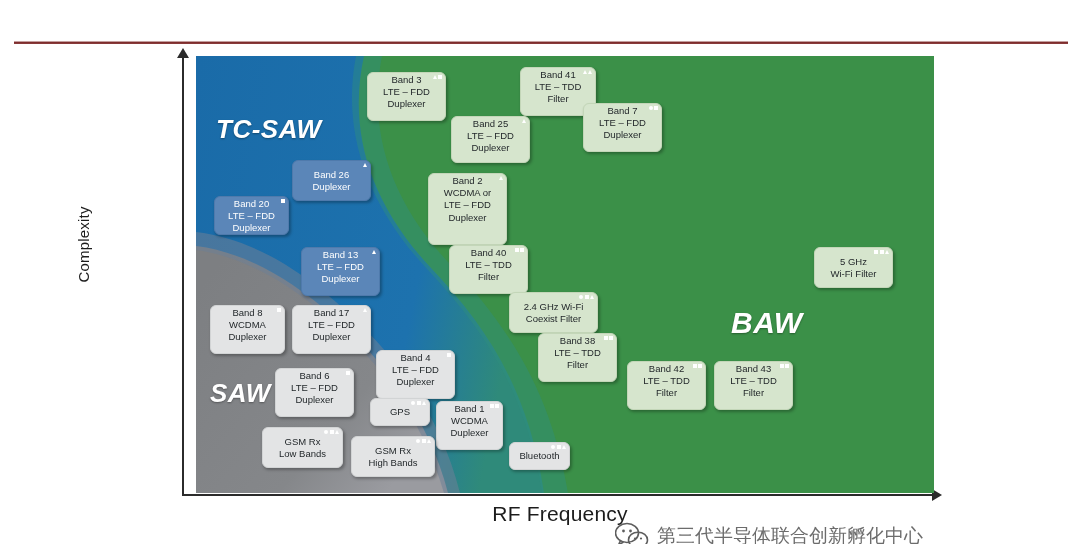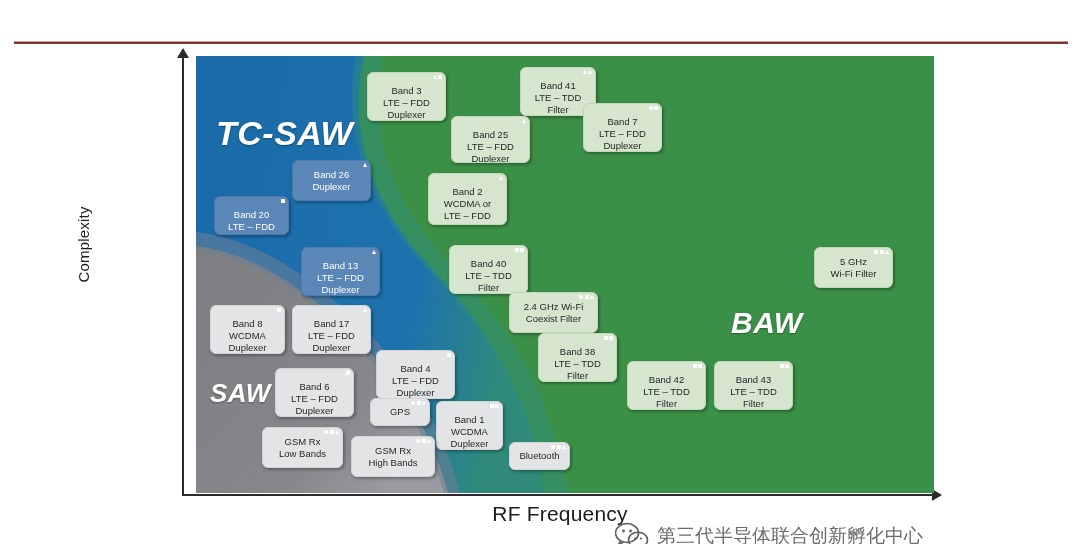--- a/index.html
+++ b/index.html
@@ -114,30 +114,30 @@
   
   .region-word {
     position: absolute;
     font-style: italic;
     font-weight: bold;
     color: #ffffff;
     text-shadow: 0 1px 2px rgba(0,0,0,.35);
     letter-spacing: .5px;
     white-space: nowrap;
   }
-  #word-tcsaw { left: 20px; top: 58px; font-size: 34px; }
+  #word-tcsaw { left: 20px; top: 58px; font-size: 26px; }
   #word-saw   { left: 14px; top: 322px; font-size: 26px; }
   #word-baw   { left: 487px; top: 250px; font-size: 30px; margin-left: 48px; }
 
   
   .card {
     position: absolute;
     border-radius: 6px;
     box-sizing: border-box;
-    padding: 12px 6px 3px 6px;
+    padding: 1px 6px 3px 6px;
     text-align: center;
     font-size: 9.5px;
     line-height: 12.2px;
     color: #23282b;
     box-shadow: 1.5px 2px 3px rgba(0,0,0,.28);
     overflow: hidden;
     white-space: nowrap;
   }
   .card .ln { display: block; }
   .card.green  { background: #d6e5cd; border: 1px solid #c3d6b8; }
@@ -294,21 +294,21 @@
           <span class="ln">LTE – FDD</span>
           <span class="ln">Duplexer</span>
         </div>
         <div class="card blue" style="left: 96px; top: 104px; width: 79px; height: 41px; padding-top: 7.5px;">
           <div class="markers">
             <span class="mk triangle"></span>
           </div>
           <span class="ln">Band 26</span>
           <span class="ln">Duplexer</span>
         </div>
-        <div class="card green" style="left: 232px; top: 117px; width: 79px; height: 52px;">
+        <div class="card green" style="left: 232px; top: 117px; width: 79px; height: 72px;">
           <div class="markers">
             <span class="mk triangle"></span>
           </div>
           <span class="ln">Band 2</span>
           <span class="ln">WCDMA or</span>
           <span class="ln">LTE – FDD</span>
           <span class="ln">Duplexer</span>
         </div>
         <div class="card blue" style="left: 18px; top: 140px; width: 75px; height: 39px;">
           <div class="markers">

